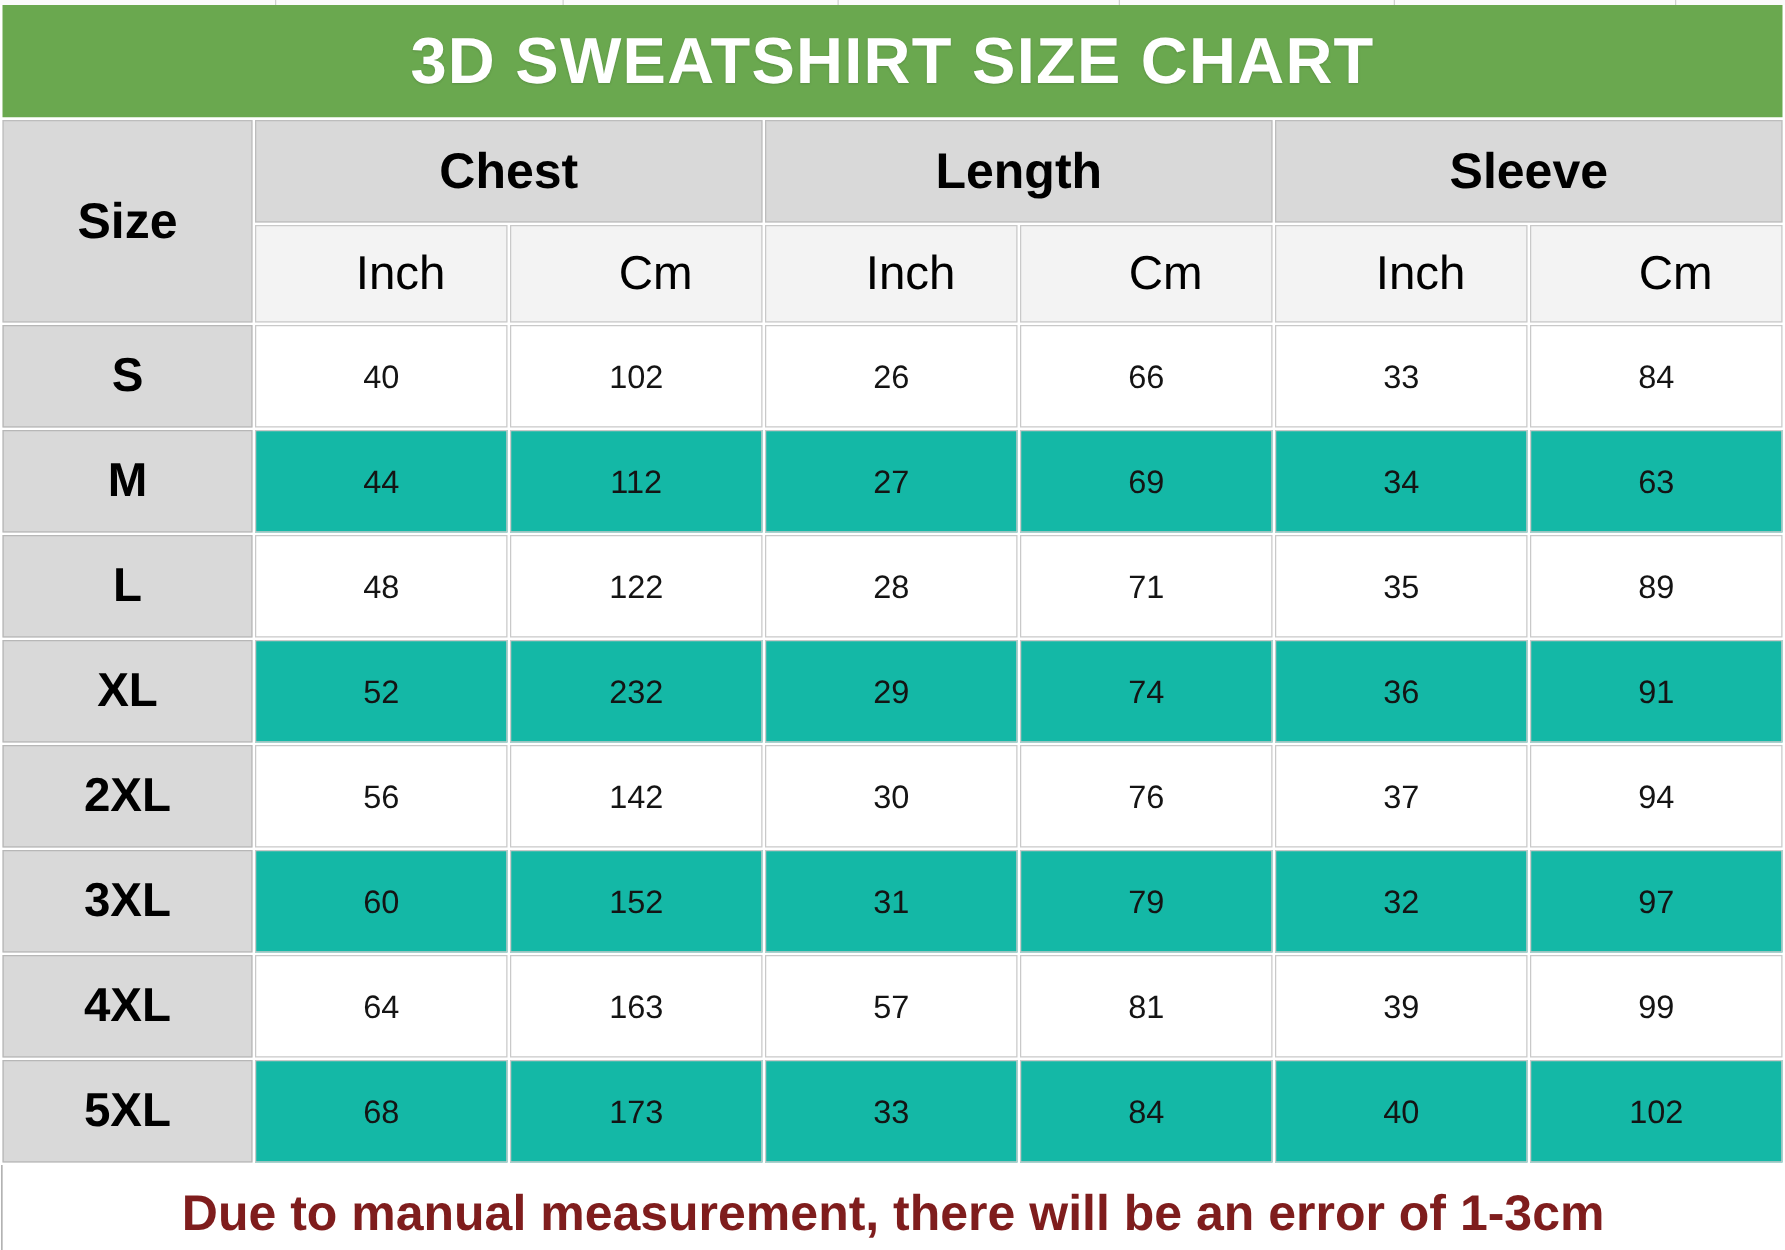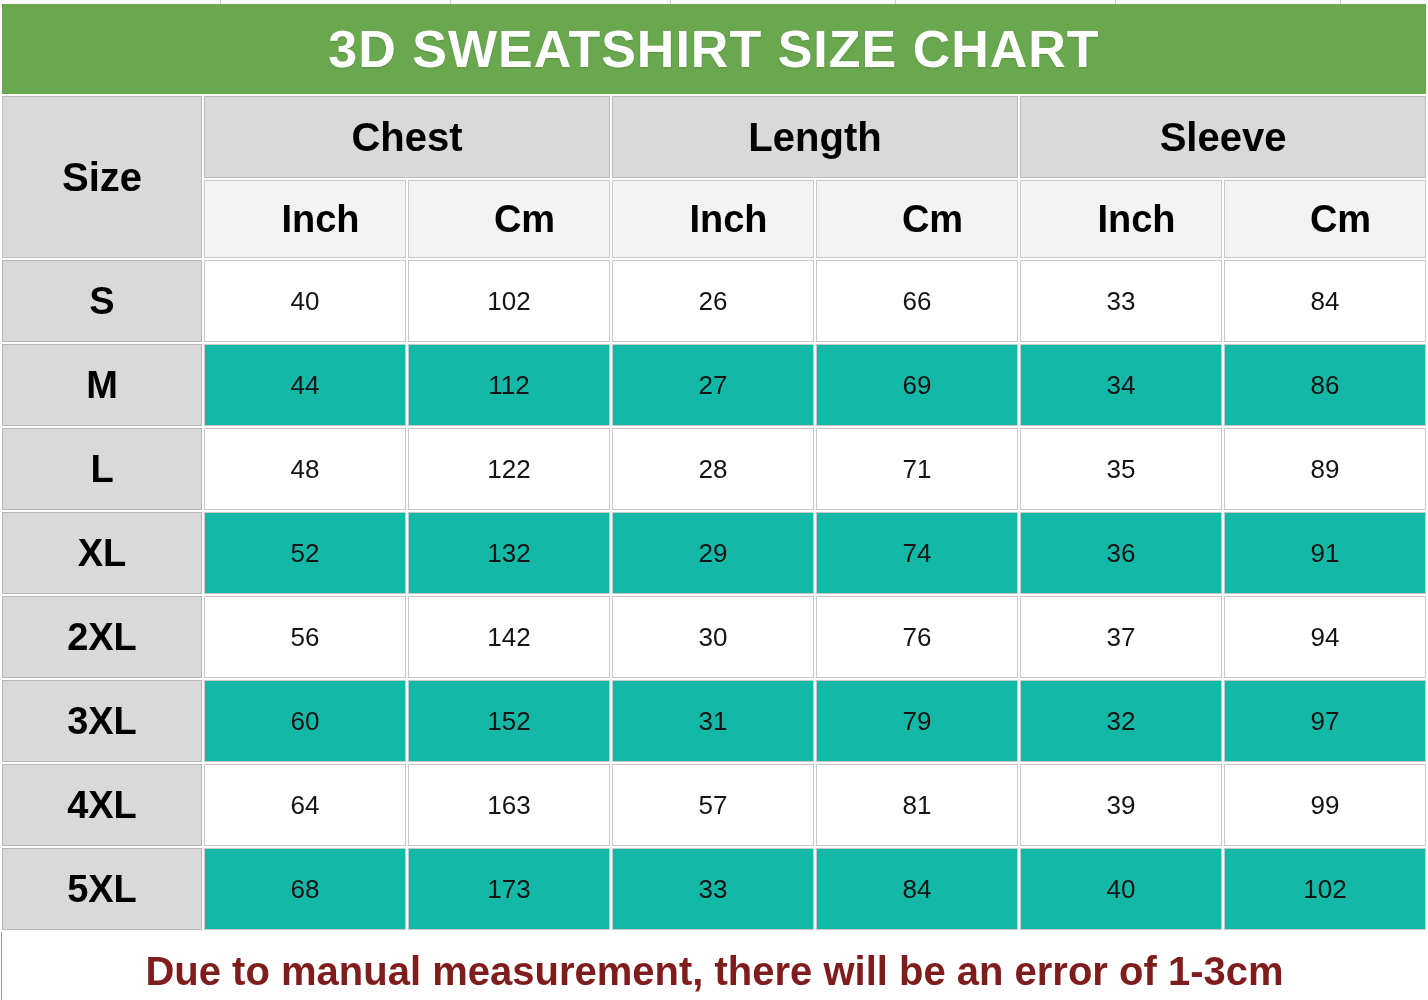--- a/index.html
+++ b/index.html
@@ -44,21 +44,21 @@
   }
   tr.group-row td { height: 78px; }
   tr.unit-row  td { height: 74px; }
   tr.data-row  td { height: 78px; }
 
   td.head {
     background: #d9d9d9; font-weight: bold; font-size: 40px; color: #000000;
     border-color: #bdbdbd;
   }
   td.unit {
-    background: #f3f3f3; font-weight: bold; font-size: 38px; color: #000000; padding-left: 32px;
+    background: #f3f3f3; font-weight: normal; font-size: 38px; color: #000000; padding-left: 32px;
   }
   td.size-label {
     background: #d9d9d9; font-weight: bold; font-size: 38px; color: #000000;
     border-color: #b7b7b7;
   }
   td.val { font-size: 26px; font-weight: normal; color: #141414; }
   tr.row-odd  td.val { background: #ffffff; }
   tr.row-even td.val { background: #14b8a6; }
 
   
@@ -125,35 +125,35 @@
         <td class="cell val">33</td>
         <td class="cell val">84</td>
       </tr>
       <tr class="data-row row-even">
         <td class="cell size-label">M</td>
         <td class="cell val">44</td>
         <td class="cell val">112</td>
         <td class="cell val">27</td>
         <td class="cell val">69</td>
         <td class="cell val">34</td>
-        <td class="cell val">86</td>
+        <td class="cell val">63</td>
       </tr>
       <tr class="data-row row-odd">
         <td class="cell size-label">L</td>
         <td class="cell val">48</td>
         <td class="cell val">122</td>
         <td class="cell val">28</td>
         <td class="cell val">71</td>
         <td class="cell val">35</td>
         <td class="cell val">89</td>
       </tr>
       <tr class="data-row row-even">
         <td class="cell size-label">XL</td>
         <td class="cell val">52</td>
-        <td class="cell val">132</td>
+        <td class="cell val">232</td>
         <td class="cell val">29</td>
         <td class="cell val">74</td>
         <td class="cell val">36</td>
         <td class="cell val">91</td>
       </tr>
       <tr class="data-row row-odd">
         <td class="cell size-label">2XL</td>
         <td class="cell val">56</td>
         <td class="cell val">142</td>
         <td class="cell val">30</td>

